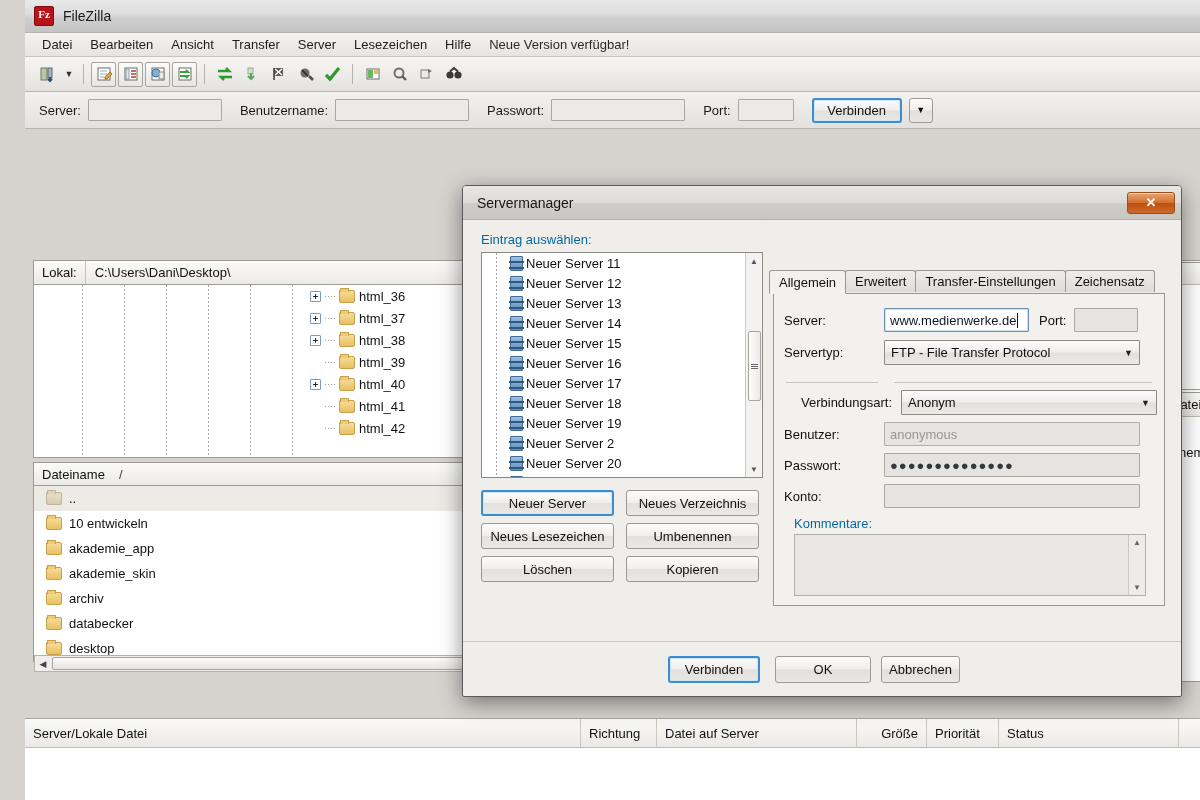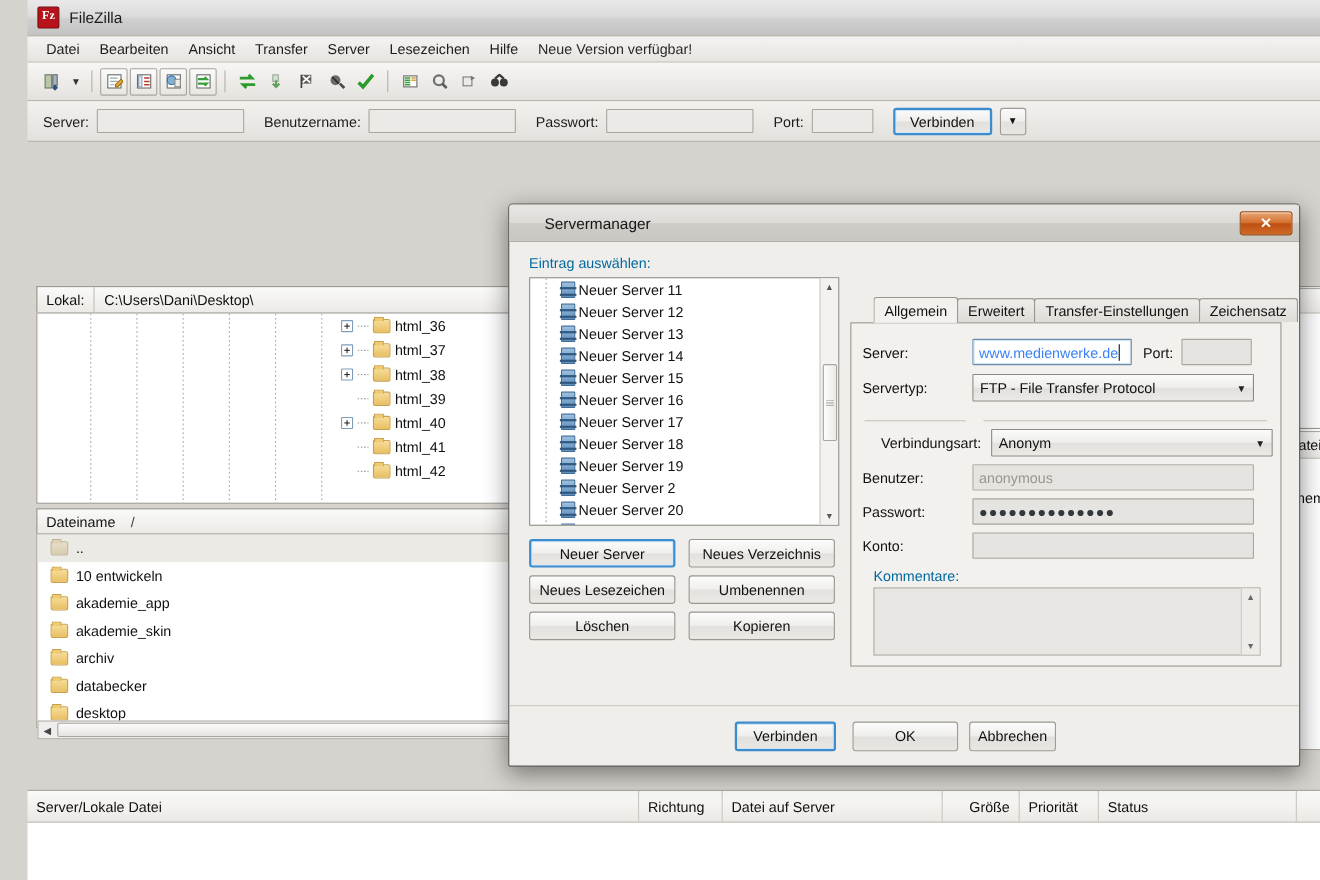--- a/index.html
+++ b/index.html
@@ -183,21 +183,21 @@
     background:#f0eeea;
     border:1px solid #5b5b5b;
     border-radius:4px 4px 2px 2px;
     box-shadow:0 6px 22px rgba(0,0,0,.45);
   }
   #dlg-titlebar{
     height:34px;
     background:linear-gradient(to bottom,#e8e7e4 0%,#dddbd7 50%,#cfcdc8 51%,#c9c7c2 100%);
     border-bottom:1px solid #b0aca6;
     border-radius:3px 3px 0 0;
-    display:flex; align-items:center; padding:0 6px 0 32px;
+    display:flex; align-items:center; padding:0 6px 0 14px;
   }
   #dlg-title{ font-size:14px; color:#171717; flex:1; }
   #dlg-close{
     width:48px; height:22px; border-radius:3px;
     background:linear-gradient(to bottom,#e8a673 0%,#d4702f 48%,#bd4f12 52%,#cf6a28 100%);
     border:1px solid #9a4e17; color:#fff; font-size:13px; font-weight:bold;
     display:flex; align-items:center; justify-content:center;
     box-shadow:inset 0 1px 0 rgba(255,255,255,.5);
   }
   .dlg-body{ position:absolute; left:0; top:34px; right:0; bottom:0; }
@@ -244,38 +244,38 @@
   .lbtn{
     position:absolute; height:26px; width:133px;
     background:linear-gradient(to bottom,#fcfcfc 0%,#f0efed 48%,#e3e1dd 52%,#ebe9e5 100%);
     border:1px solid #9a9691; border-radius:3px;
     font-size:13px; display:flex; align-items:center; justify-content:center;
     white-space:nowrap;
   }
   .lbtn.focus{ border:2px solid #3c8cd0; box-shadow:inset 0 0 0 1px #d3e6f7; }
 
   
-  #tabstrip{ position:absolute; left:319px; top:50px; width:392px; height:24px; display:flex; align-items:center;padding-left:12px; }
+  #tabstrip{ position:absolute; left:294px; top:50px; width:392px; height:24px; display:flex; align-items:flex-start;padding-left:12px; }
   .tab{
     height:22px; padding:0 9px; display:flex; align-items:center;
     font-size:13px; border:1px solid #9a9691; border-bottom:none;
     background:linear-gradient(to bottom,#efedea,#dedcd7);
     border-radius:3px 3px 0 0; margin-right:-1px; white-space:nowrap;
   }
   .tab.active{ height:24px; background:#f3f1ee; border-bottom:1px solid #f3f1ee; z-index:2; }
 
   #tabpanel{
     position:absolute; left:310px; top:73px; width:392px; height:313px;
     background:#f3f1ee; border:1px solid #9a9691;
   }
   .frow{ position:absolute; display:flex; align-items:center; }
   .flabel{ font-size:13px; color:#111; }
   .finput{
     height:24px; background:#fff; border:1px solid #8d8a85; border-radius:1px;
-    font-size:13px; display:flex; align-items:center; padding:0 5px; color:#3b82f6;
+    font-size:13px; display:flex; align-items:center; padding:0 5px; color:#0f172a;
   }
   .finput.disabled{ background:#e6e4e0; border-color:#b2aea8; color:#9a9691; }
   .finput.grey{ background:#e6e4e0; border-color:#a9a5a0; }
   .caret{ display:inline-block; width:1px; height:15px; background:#111; margin-left:1px; }
   .fselect{
     height:25px; border:1px solid #8d8a85; border-radius:1px;
     background:linear-gradient(to bottom,#fbfbfb 0%,#efeeec 48%,#e2e0dc 52%,#eceae6 100%);
     font-size:13px; display:flex; align-items:center; padding:0 6px;
     justify-content:space-between;
   }

